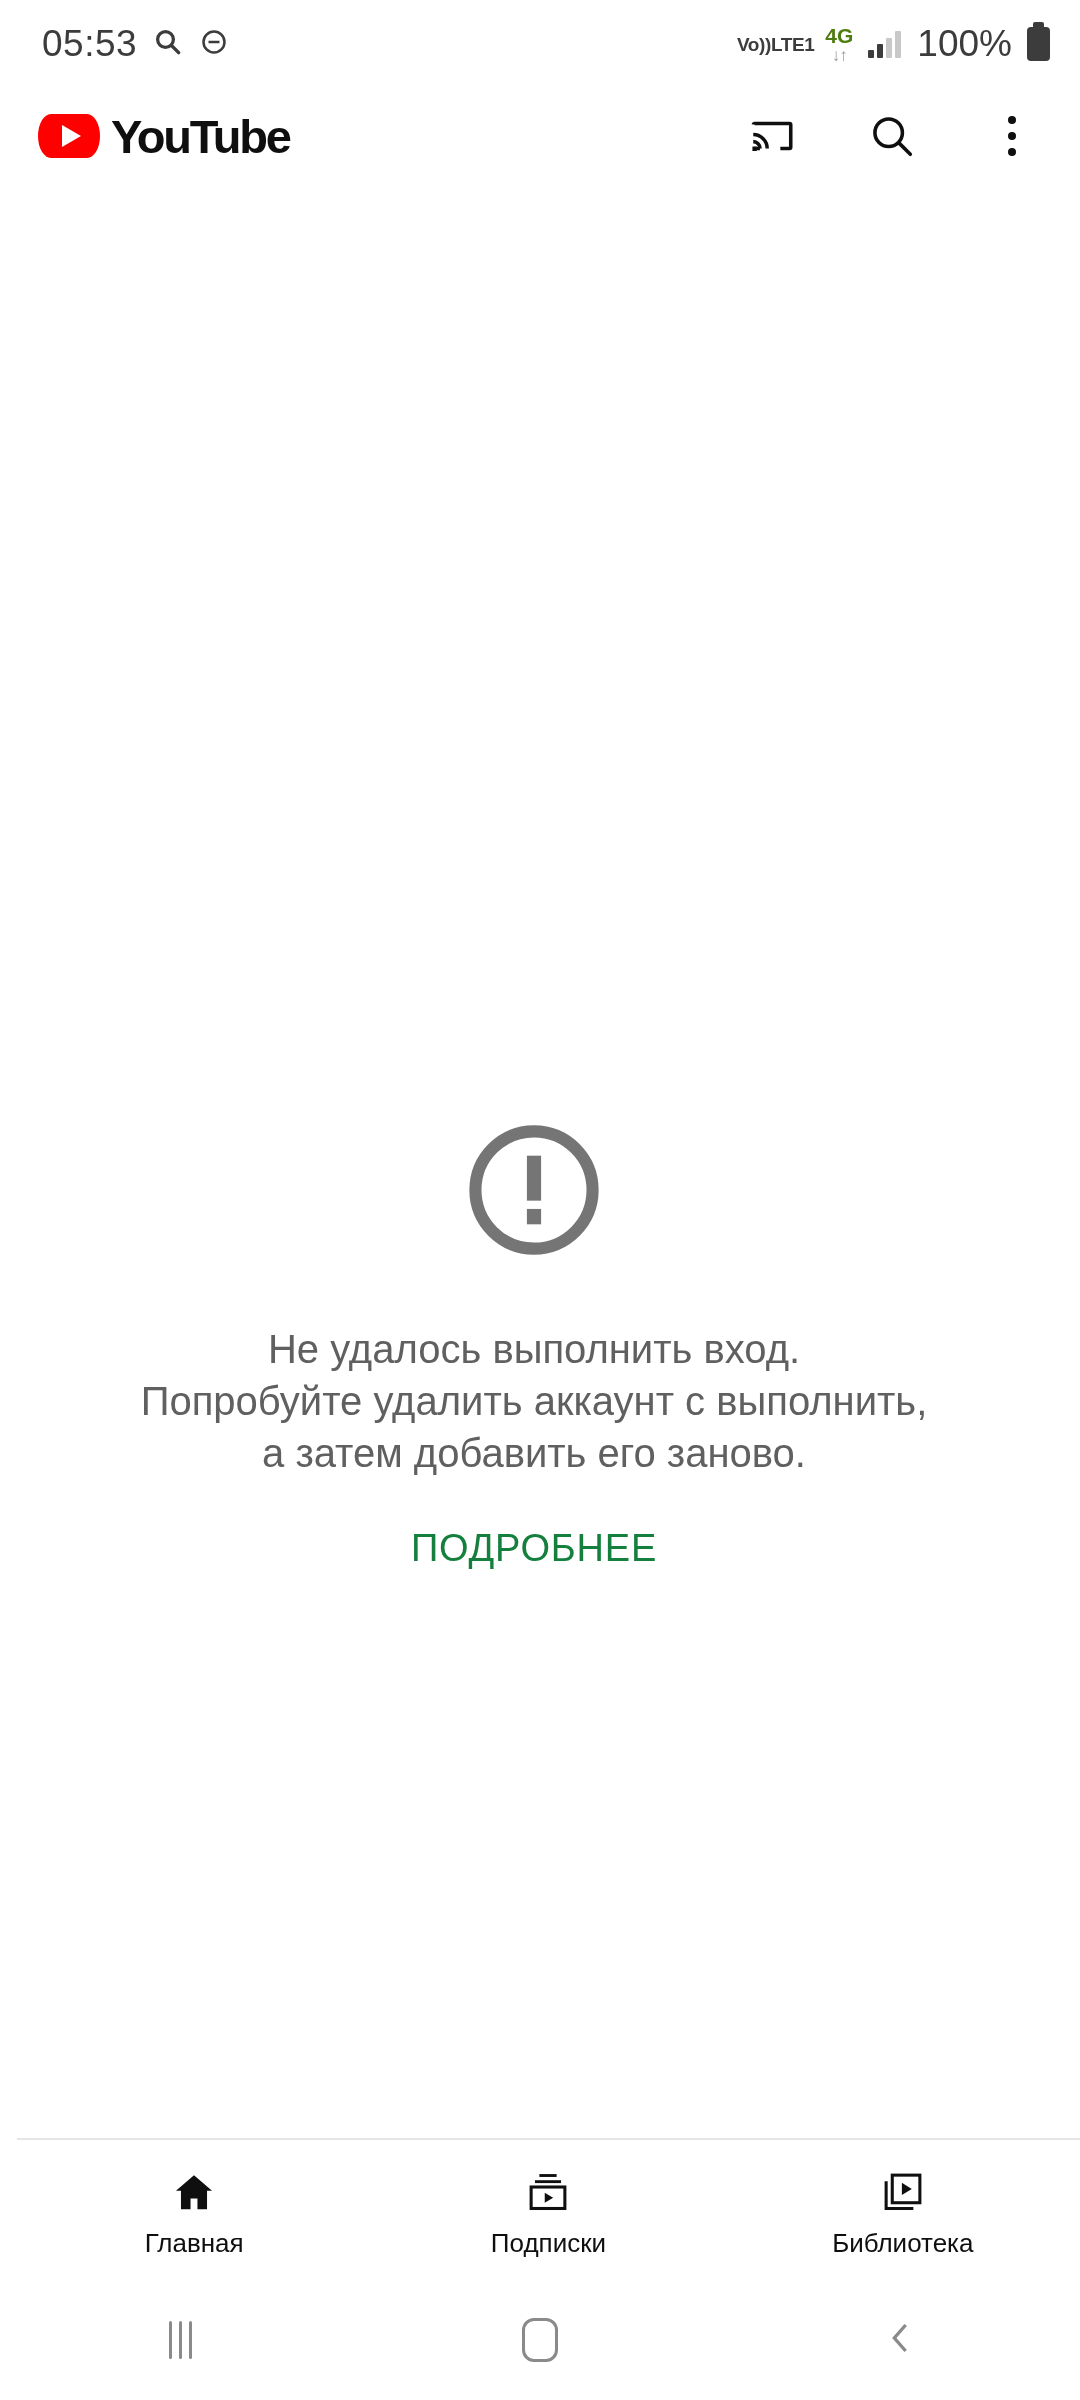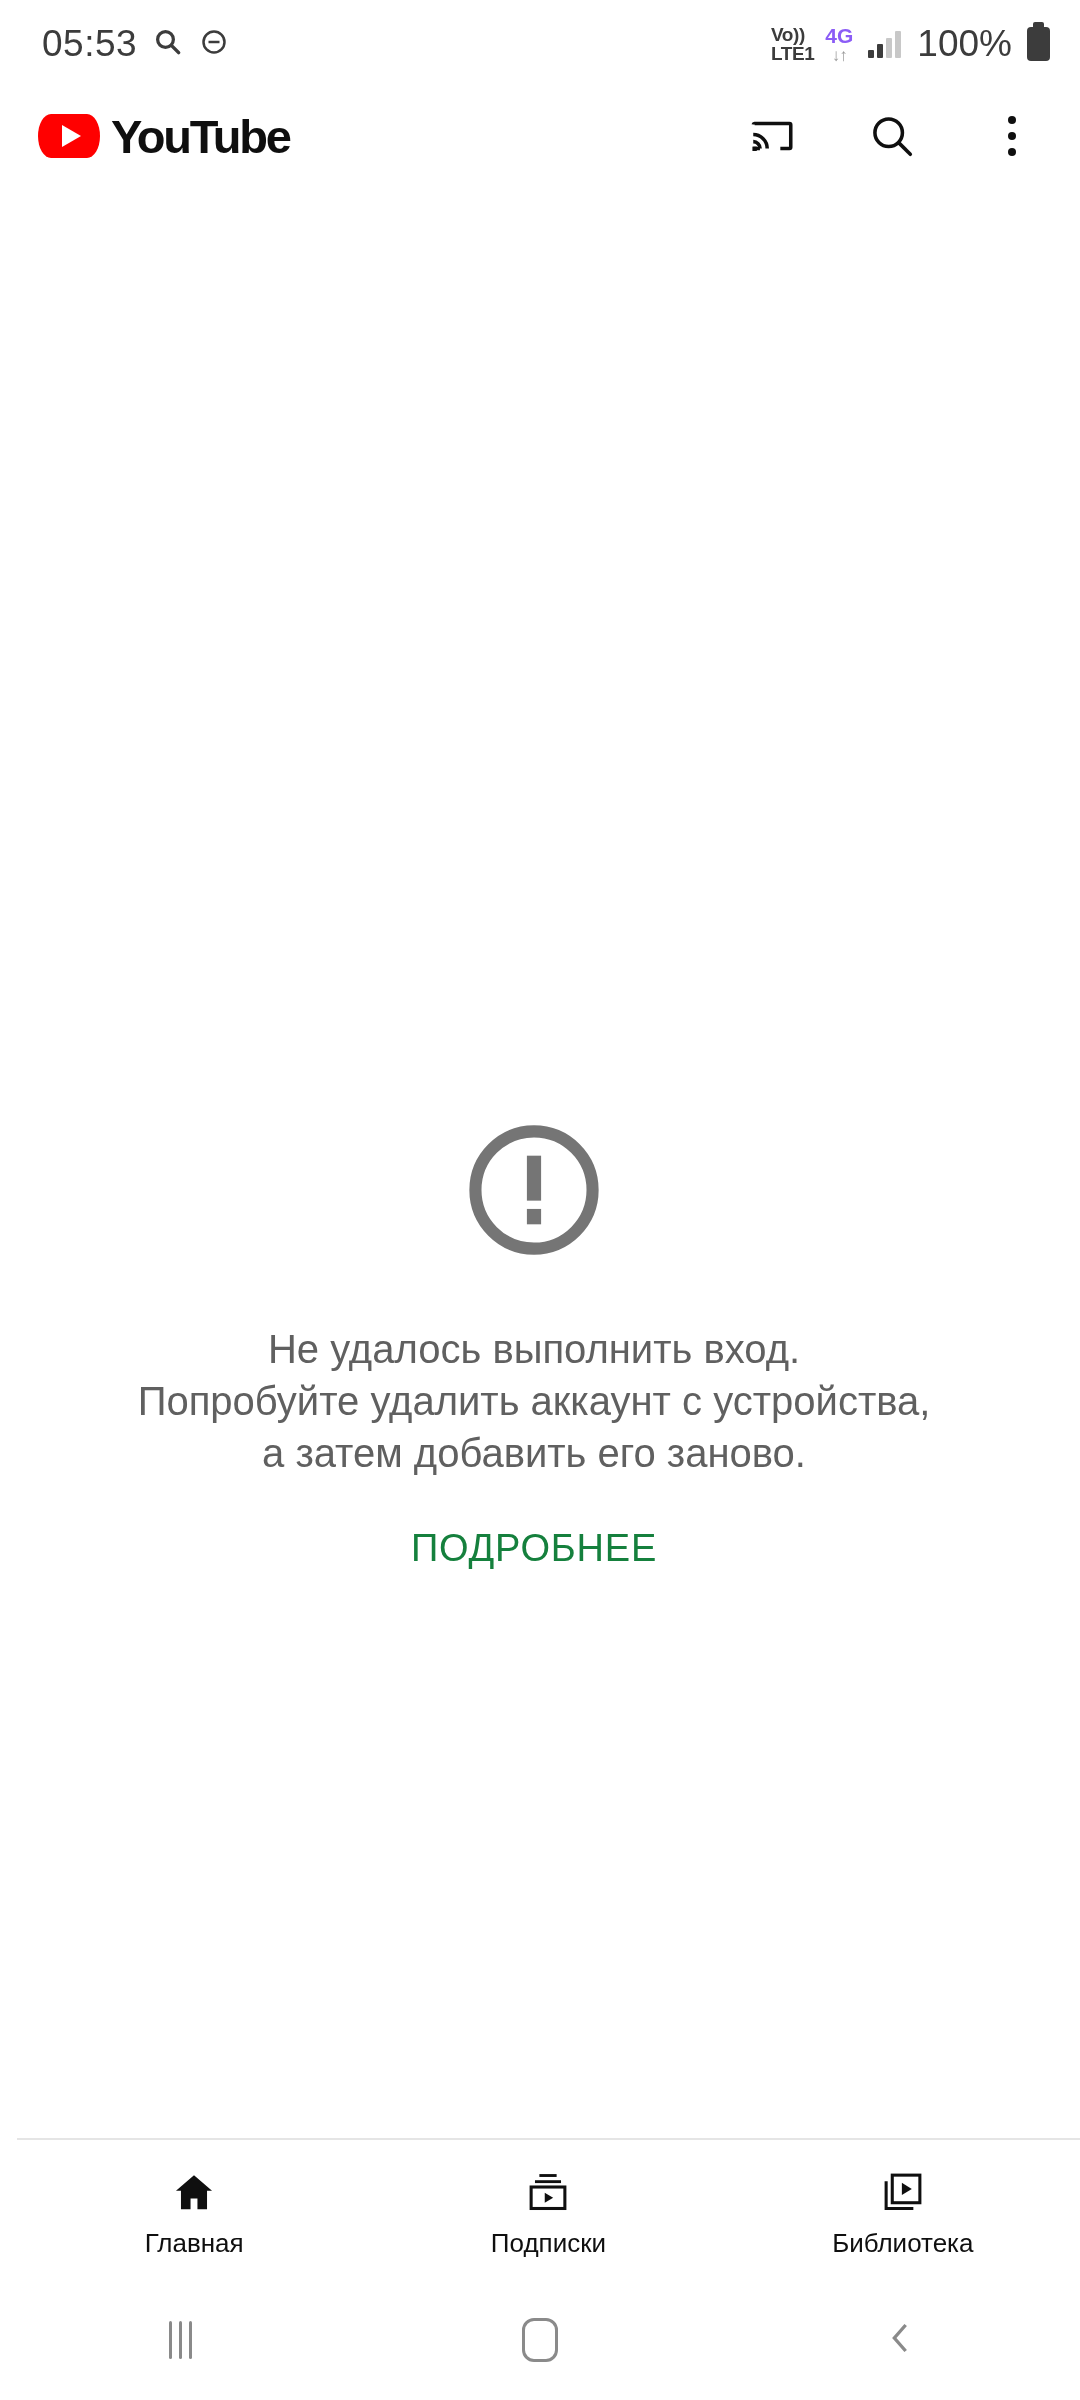--- a/index.html
+++ b/index.html
@@ -14,26 +14,26 @@
   
   .status-bar {
     height:88px; flex:0 0 88px;
     display:flex; align-items:center;
     padding:0 30px 0 42px;
     color:#3c3c3c;
   }
   .status-left { display:flex; align-items:center; gap:16px; }
   .status-time { font-size:37px; letter-spacing:0.5px; color:#3c3c3c; }
   .status-right { margin-left:auto; display:flex; align-items:center; gap:11px; }
-  .volte { display:flex; flex-direction:column; align-items:flex-start; line-height:1; color:#3c3c3c; }
+  .volte { display:flex; flex-direction:row; align-items:center; line-height:1; color:#3c3c3c; }
   .volte-top { font-size:19px; font-weight:bold; letter-spacing:-0.4px; }
   .volte-bot { font-size:19px; font-weight:bold; letter-spacing:-0.4px; }
   .net { display:flex; align-items:center; gap:2px; }
   .net-g { display:flex; flex-direction:column; align-items:center; line-height:1; }
-  .net-label { font-size:21px; font-weight:bold; color:#8b5cf6; }
+  .net-label { font-size:21px; font-weight:bold; color:#4d7c0f; }
   .net-arrows { font-size:17px; color:#9a9a9a; letter-spacing:-1px; margin-top:1px; }
   .bars { display:flex; align-items:flex-end; gap:3px; height:27px; margin-left:4px; }
   .bars i { width:6px; display:block; border-radius:1px; }
   .bars i:nth-child(1){ height:8px;  background:#3c3c3c; }
   .bars i:nth-child(2){ height:14px; background:#3c3c3c; }
   .bars i:nth-child(3){ height:20px; background:#c8c8c8; }
   .bars i:nth-child(4){ height:27px; background:#c8c8c8; }
   .battery-pct { font-size:37px; color:#3c3c3c; margin-left:5px; }
   .battery { width:23px; height:34px; border-radius:4px; background:#3c3c3c; position:relative; margin-left:4px; }
   .battery:before { content:""; position:absolute; top:-5px; left:6px; width:11px; height:5px; border-radius:2px 2px 0 0; background:#3c3c3c; }
@@ -169,21 +169,21 @@
       <span class="error-icon">
         <svg width="142" height="142" viewBox="0 0 48 48">
           <circle cx="24" cy="24" r="19.8" fill="none" stroke="#757575" stroke-width="4.1"></circle>
           <rect x="21.6" y="12.4" width="4.8" height="15.2" fill="#757575"></rect>
           <rect x="21.6" y="30.4" width="4.8" height="5.2" fill="#757575"></rect>
         </svg>
       </span>
 
       <div class="error-text">
         <span class="ln">Не удалось выполнить вход.</span>
-        <span class="ln">Попробуйте удалить аккаунт с устройства,</span>
+        <span class="ln">Попробуйте удалить аккаунт с выполнить,</span>
         <span class="ln">а затем добавить его заново.</span>
       </div>
 
       <button class="learn-more">ПОДРОБНЕЕ</button>
     </div>
   </div>
 
   <div class="bottom-nav">
 
     <div class="nav-item">

